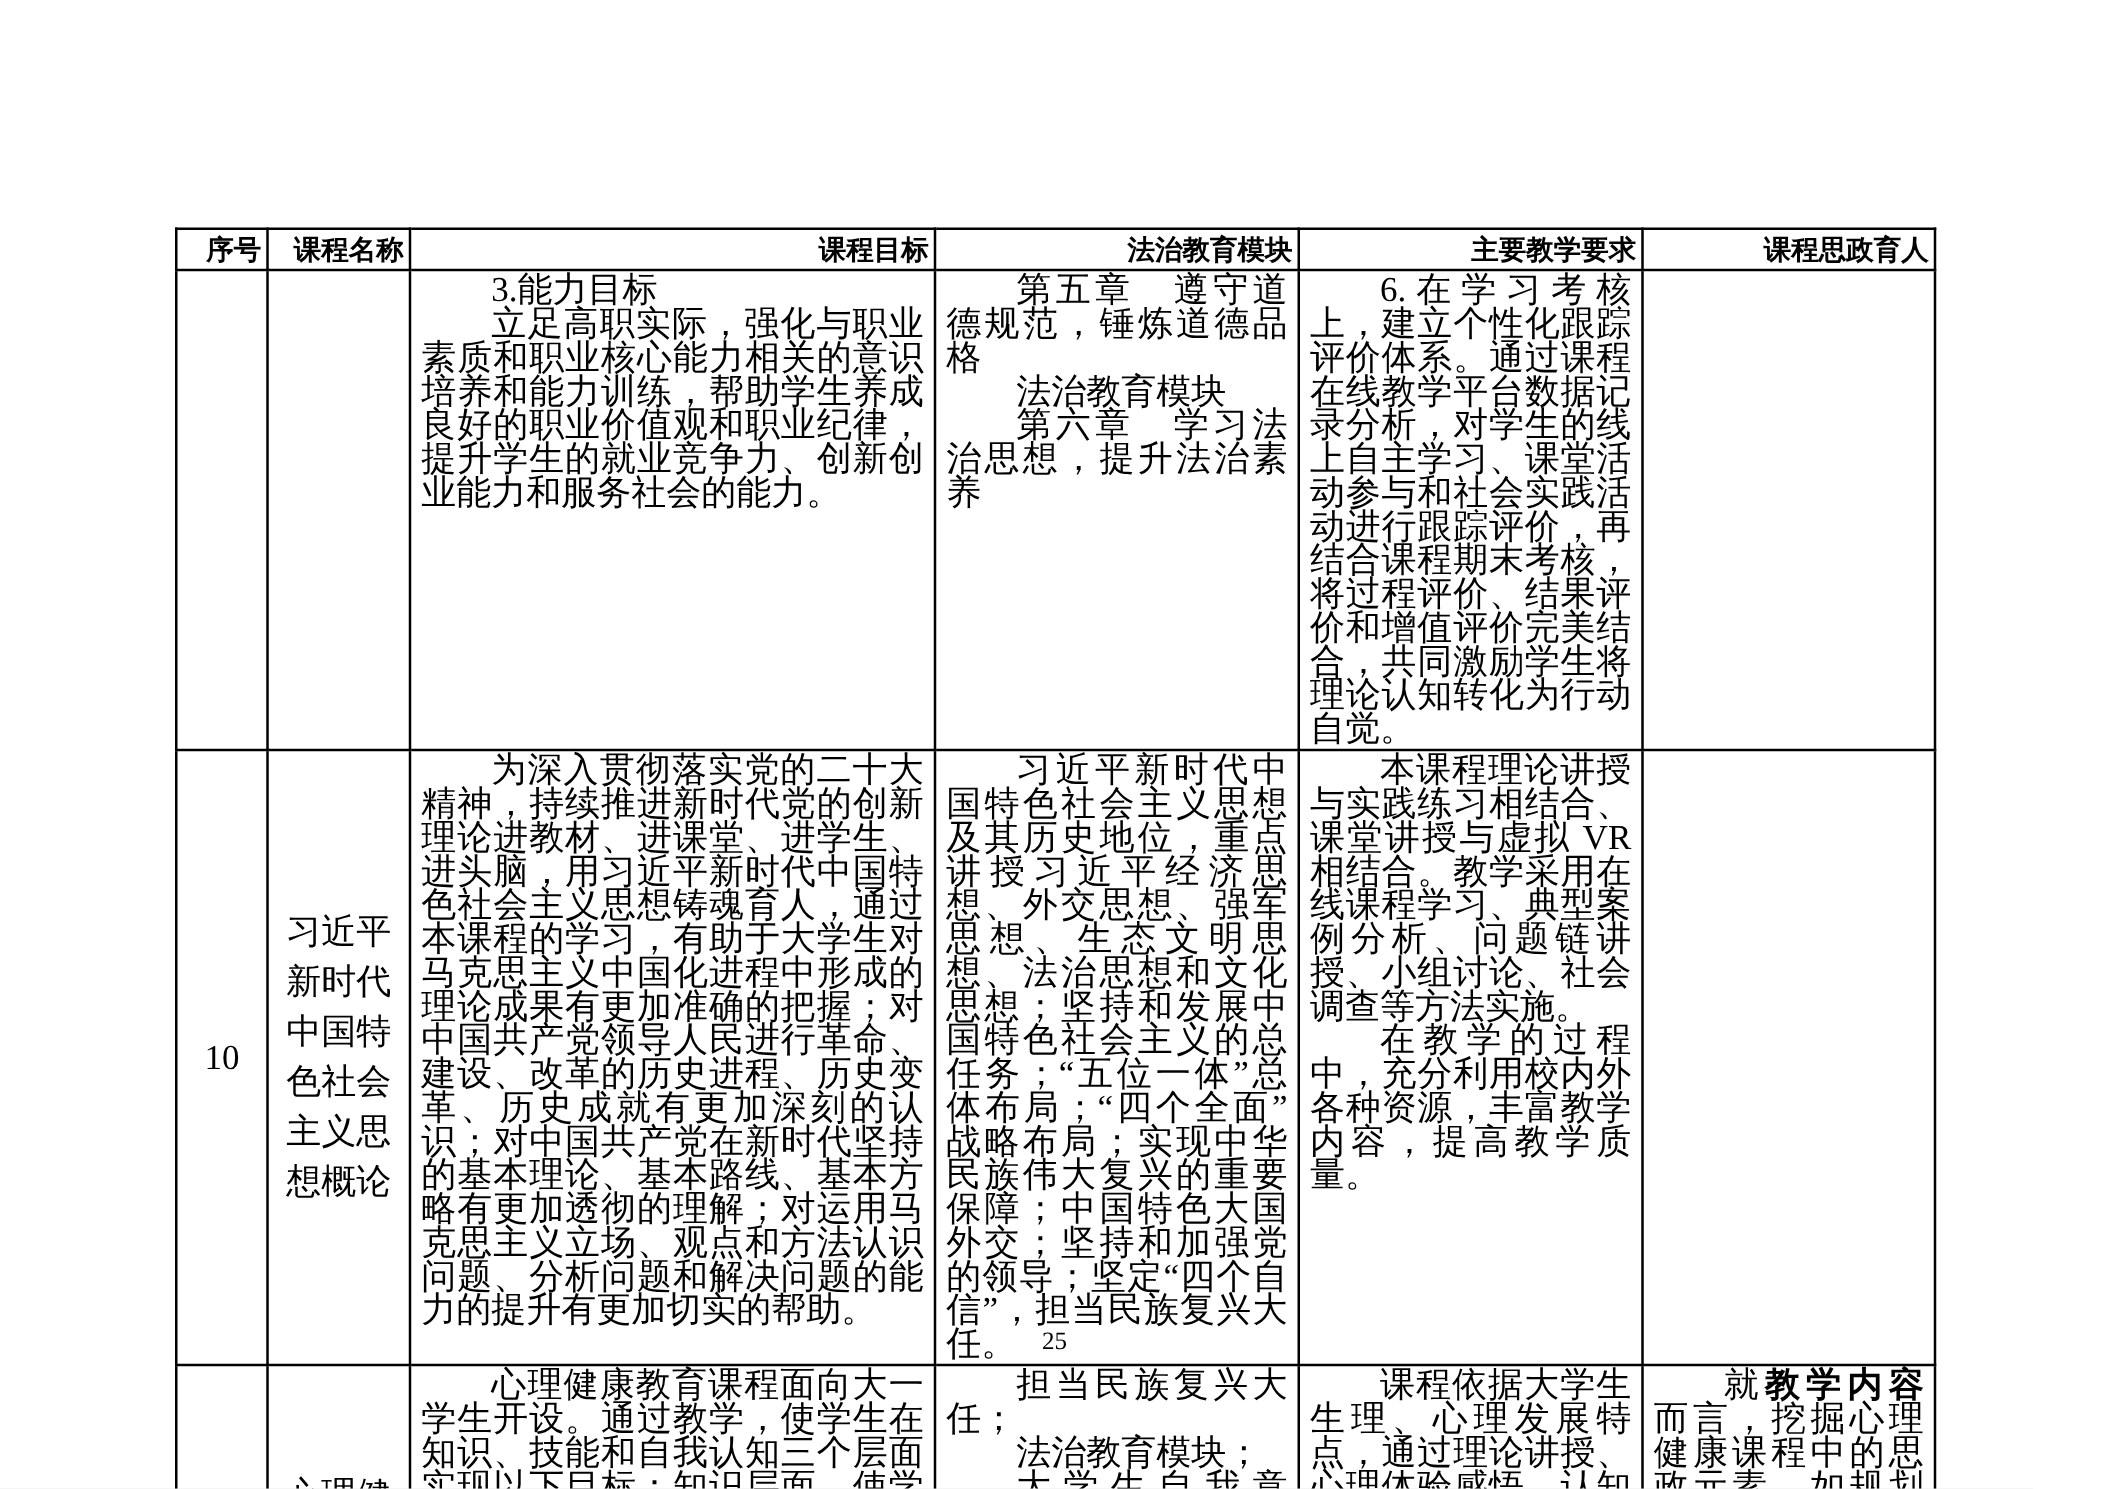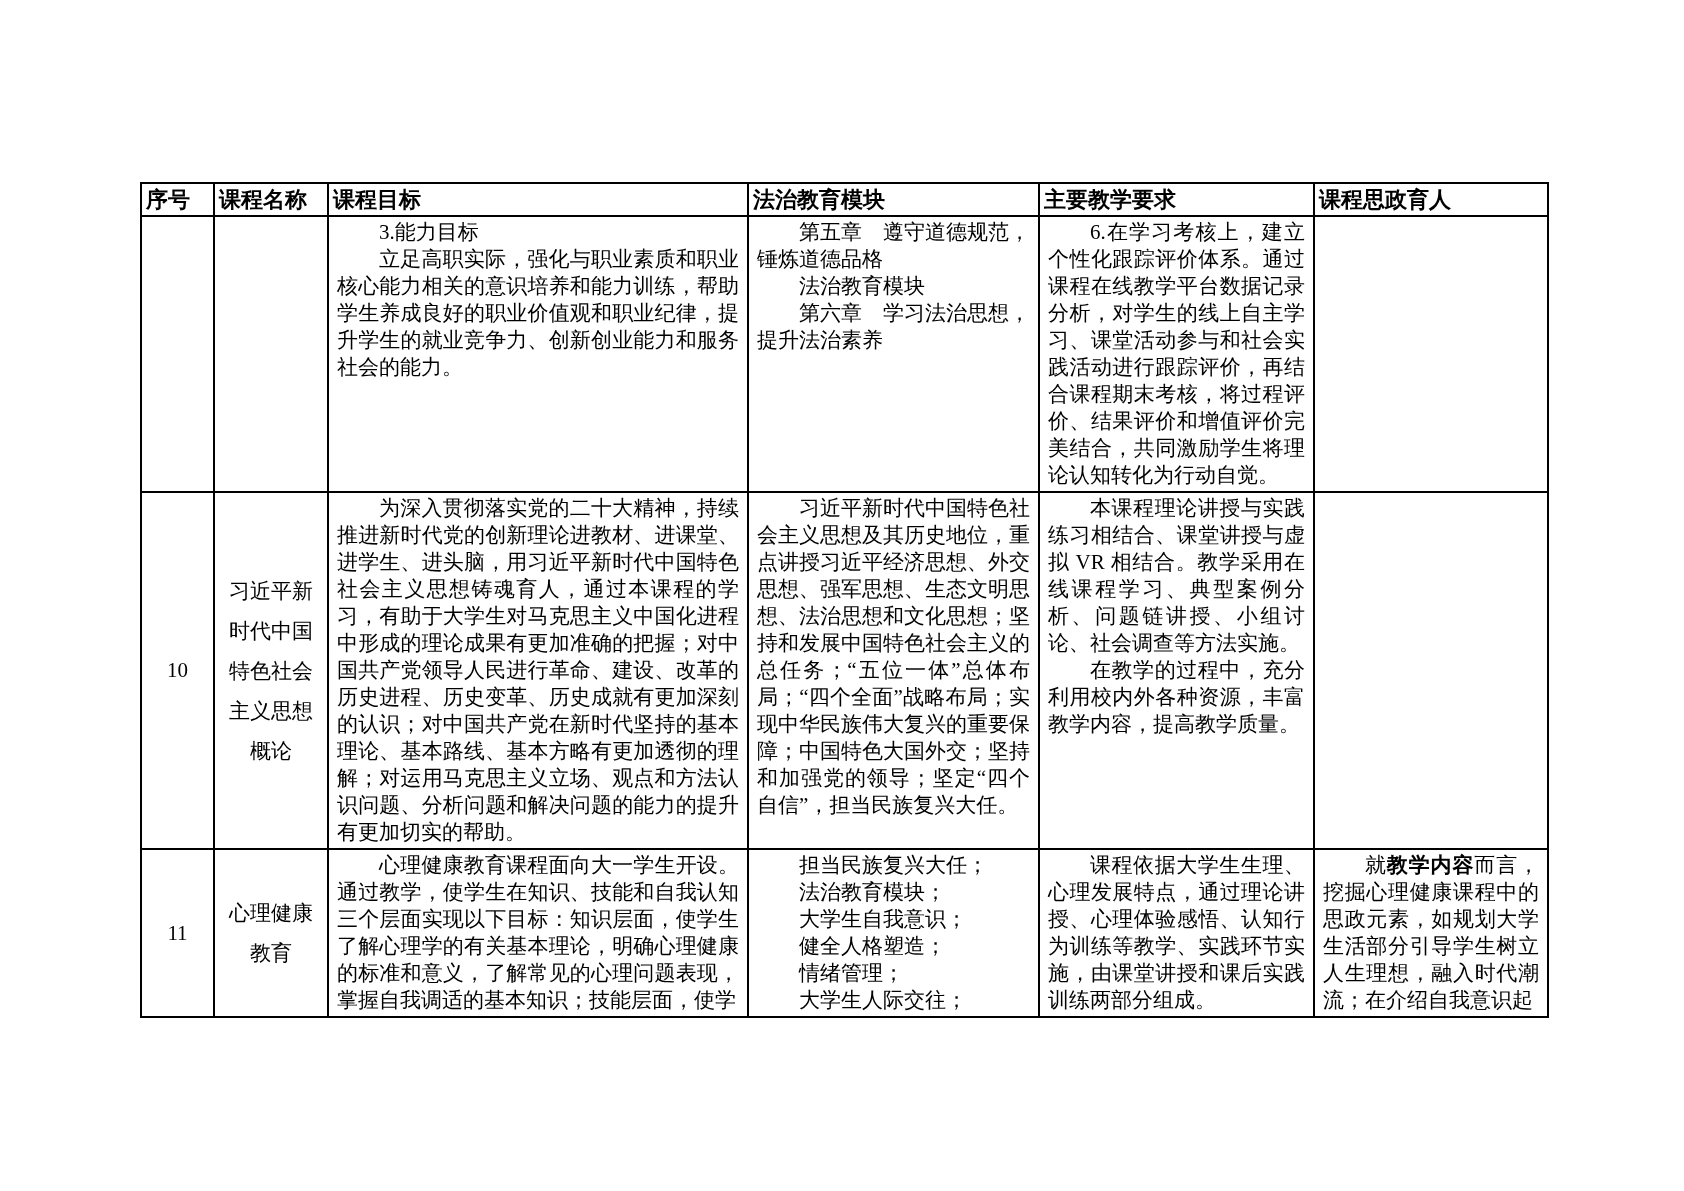--- a/index.html
+++ b/index.html
@@ -17,26 +17,26 @@
     border-collapse:collapse;
     table-layout:fixed;
   }
   .course-table th,.course-table td{
     border:2px solid #000000;
     overflow:hidden;
   }
   .course-table th{
     font-size:22px;
     font-weight:bold;
-    text-align:left;
+    text-align:right;
     height:31px;
     padding:0 4px;
   }
   .course-table td{
-    font-size:21px;
+    font-size:28px;
     line-height:27px;
     vertical-align:top;
     padding:2px 8px;
   }
   .course-table td.center{
     text-align:center;
     vertical-align:middle;
     padding:2px 7px;
   }
   .course-table td[data-name="cell-course-name"]{
@@ -133,14 +133,15 @@
           <td data-name="cell-requirements">
             <p class="para" data-name="paragraph">课程依据大学生生理、心理发展特点，通过理论讲授、心理体验感悟、认知行为训练等教学、实践环节实施，由课堂讲授和课后实践训练两部分组成。</p>
           </td>
           <td data-name="cell-ideology">
             <p class="para" data-name="paragraph"><span data-name="text-run">就</span><span data-name="bold-text" class="bold">教学内容</span><span data-name="text-run">而言，挖掘心理健康课程中的思政元素，如规划大学生活部分引导学生树立人生理想，融入时代潮流；在介绍自我意识起</span></p>
           </td>
         </tr>
       </tbody>
   </table>
 
+  <div class="footer-pagenum" data-name="page-number">25</div>
 
 </div>
 
 </body></html>

